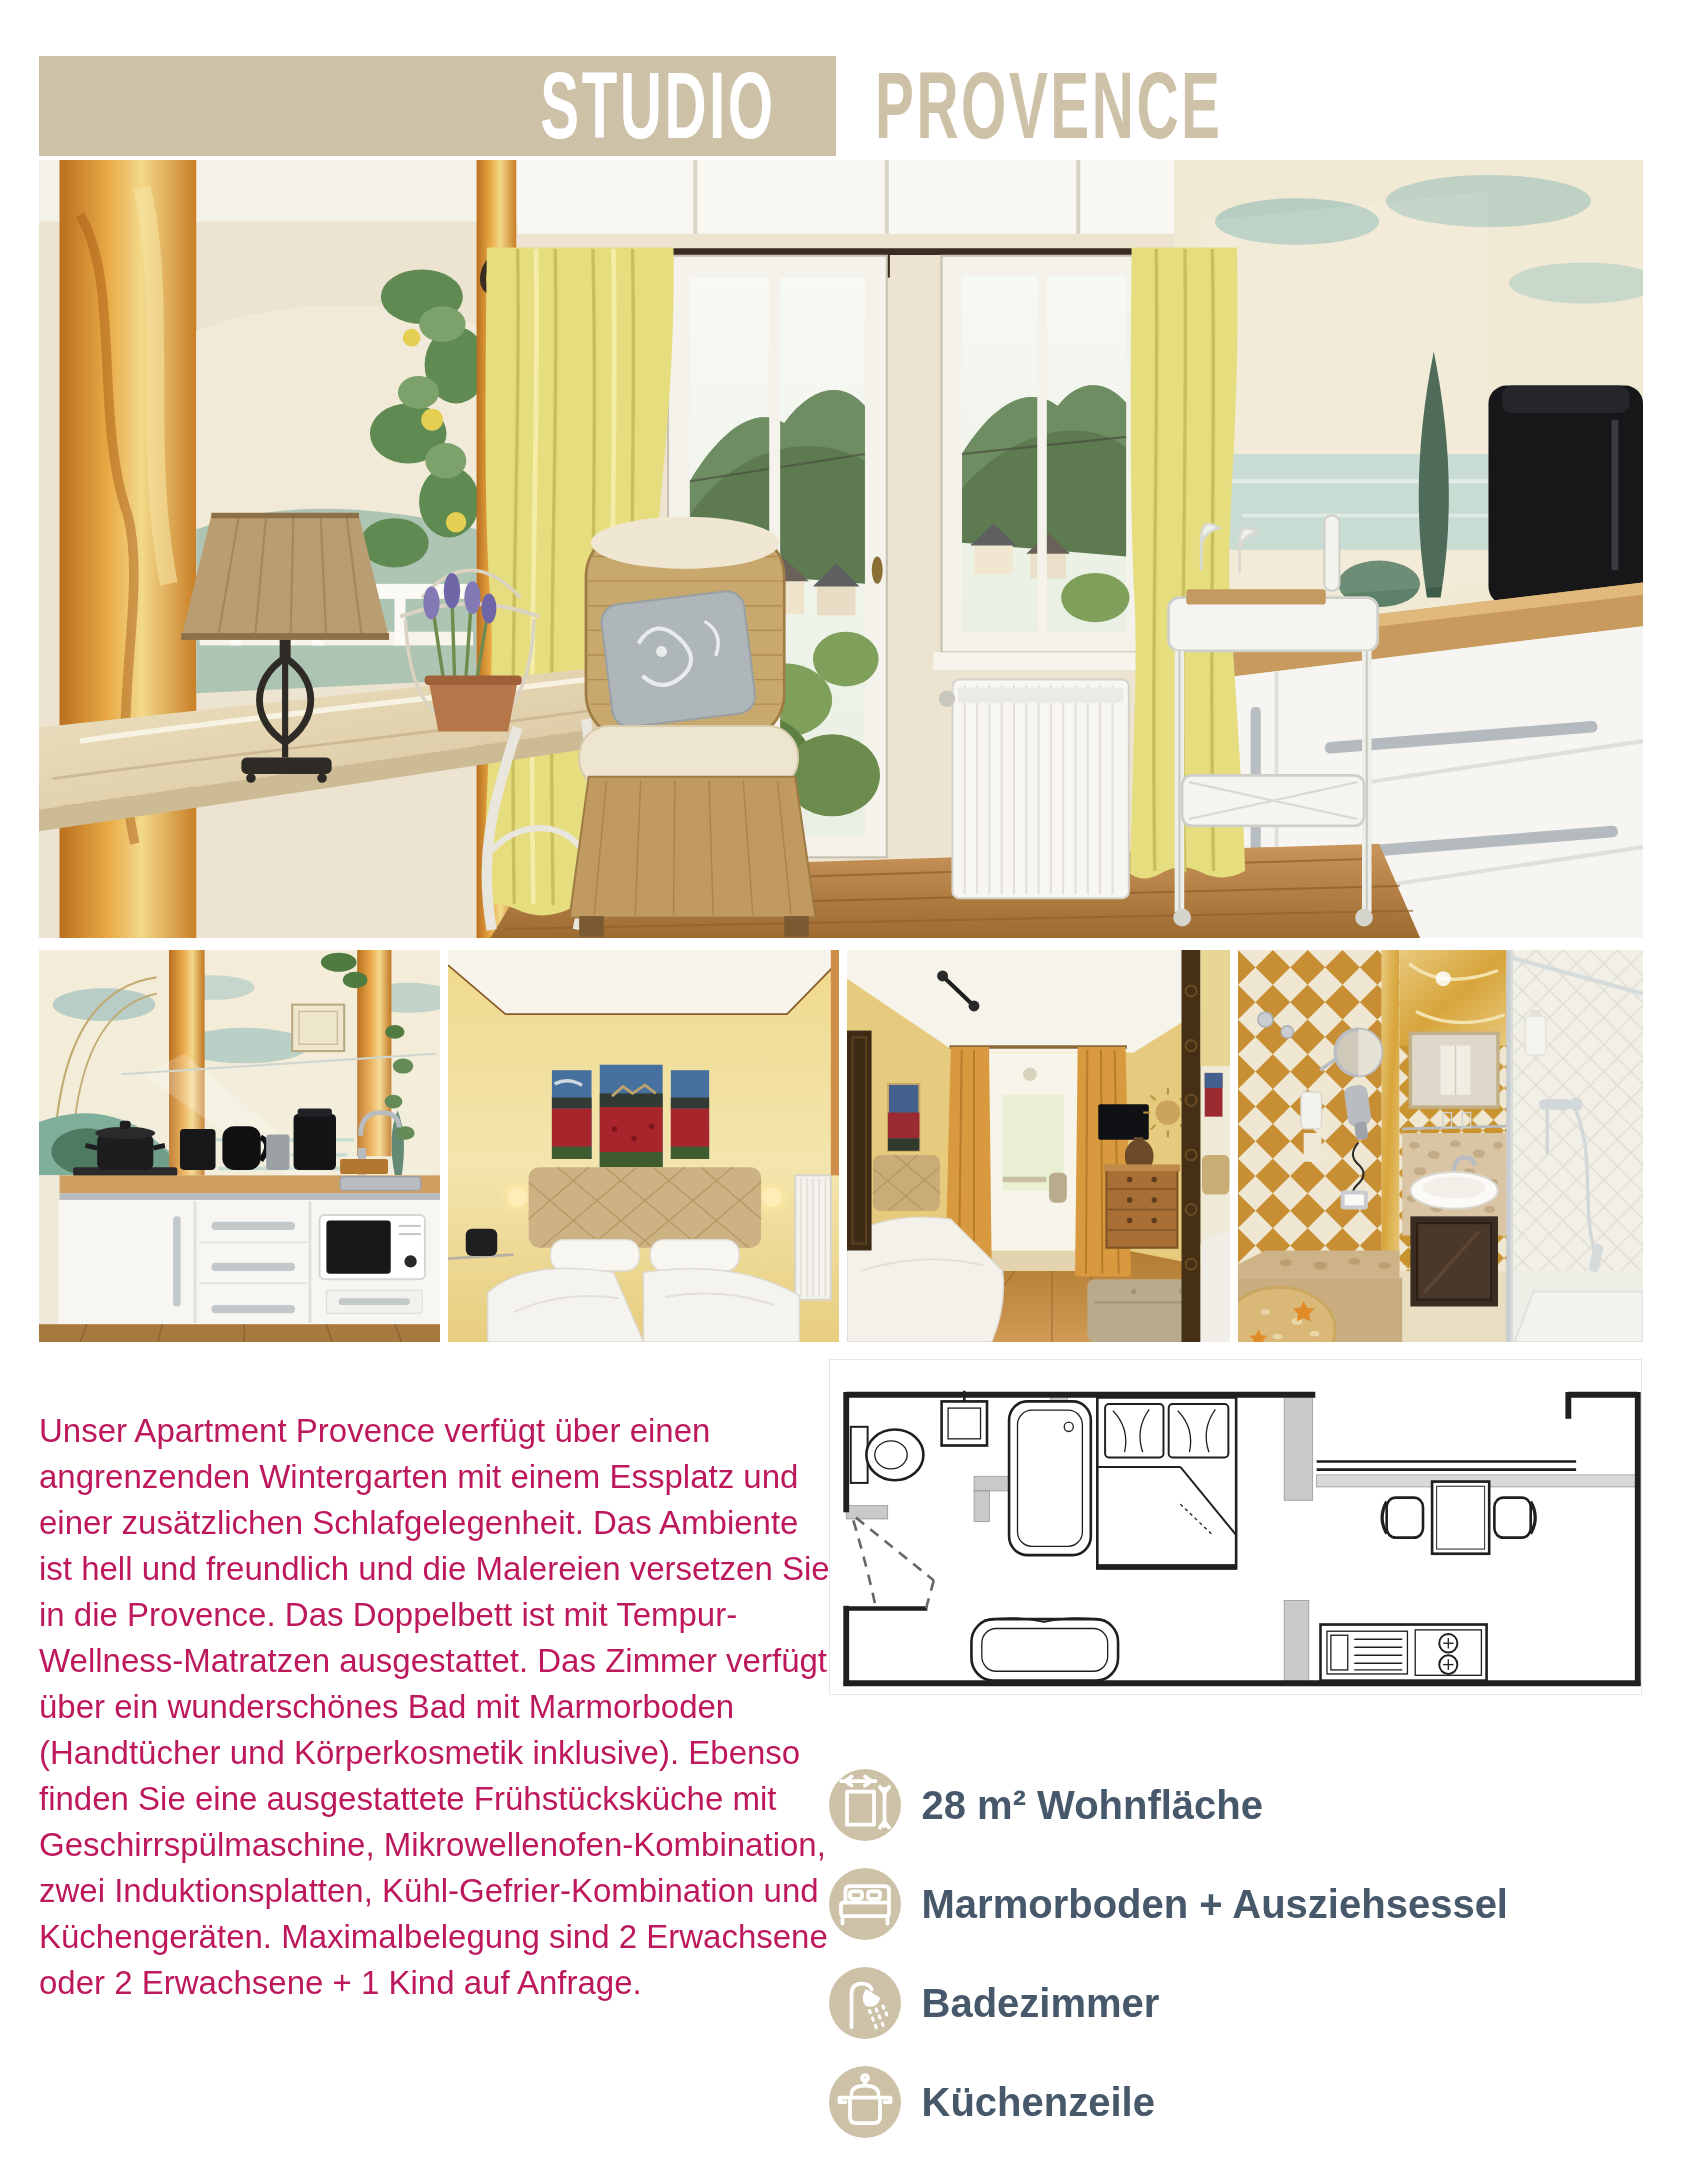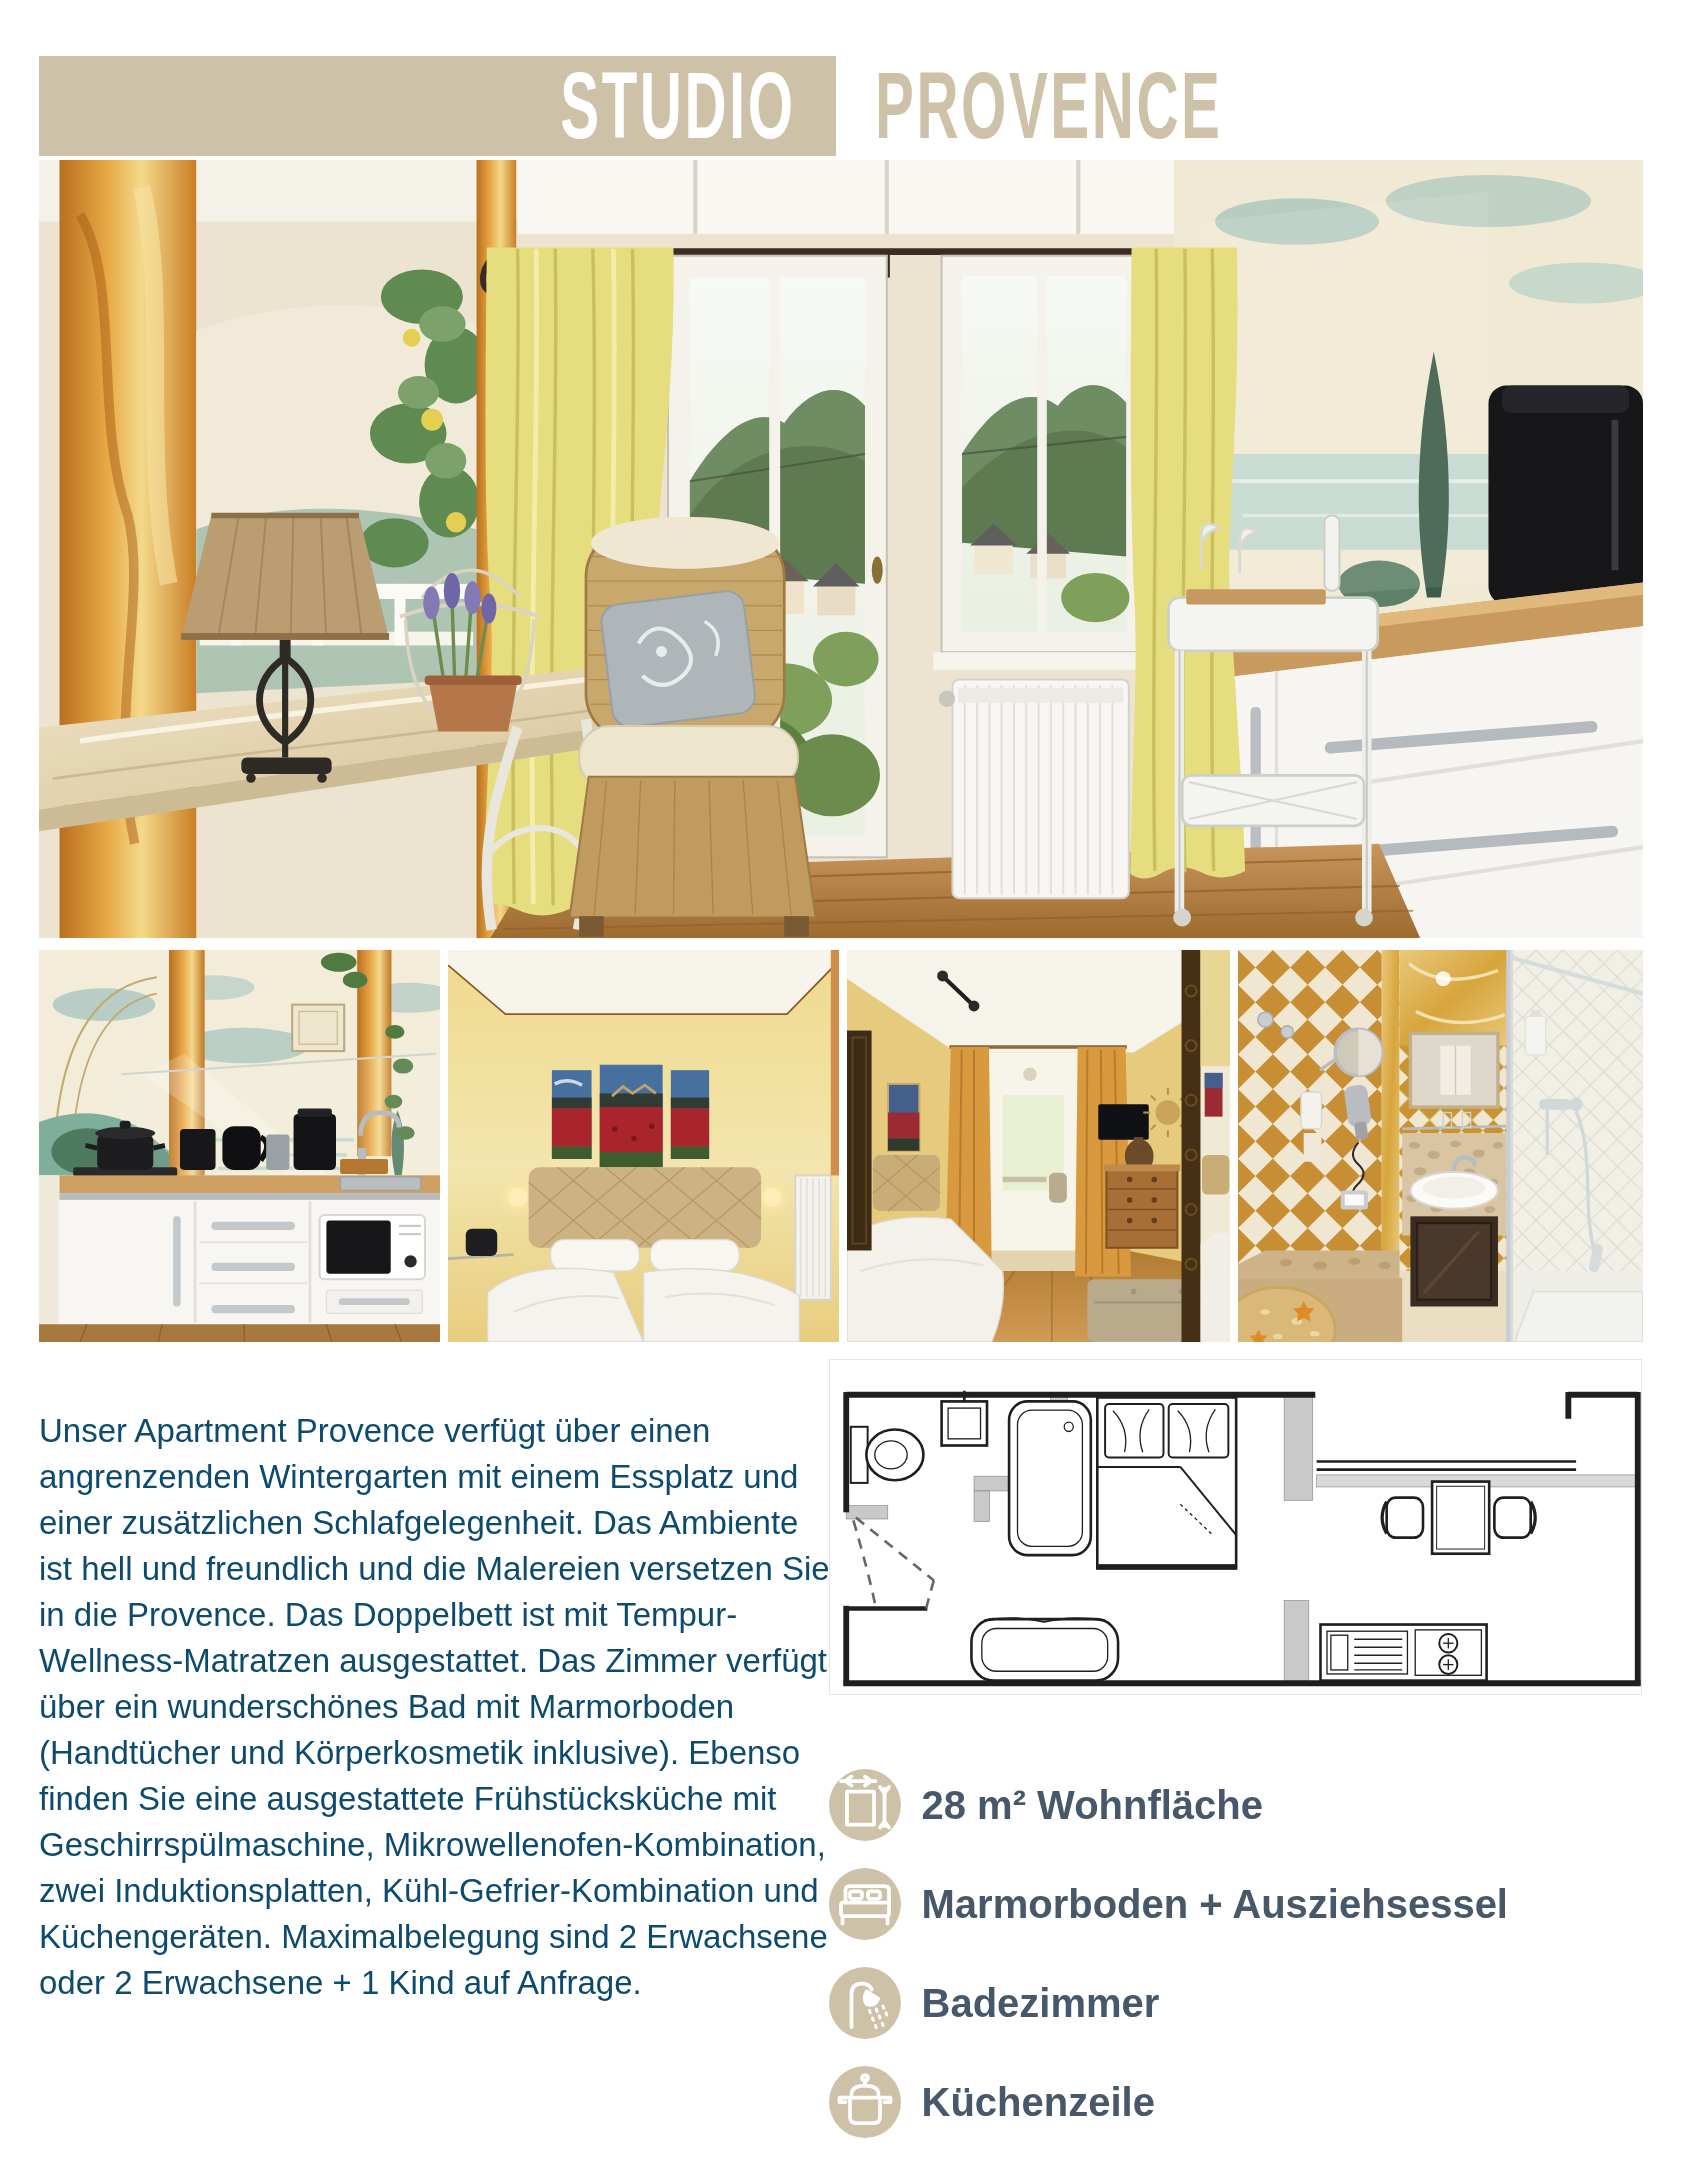--- a/index.html
+++ b/index.html
@@ -1,36 +1,36 @@
 <!DOCTYPE html>
 <html style="font-size:11px"><head>
 <meta charset="utf-8">
 <style>
   html,body{margin:0;padding:0;background:#fff;}
   #page{position:relative;width:1682px;height:2183px;background:#ffffff;overflow:hidden;
         font-family:"Liberation Sans", sans-serif;}
   
   .title-band{position:absolute;left:39px;top:56px;width:797px;height:100px;background:#cdc1a8;
-              display:flex;align-items:center;justify-content:flex-end;padding-right:40px;box-sizing:border-box;}
+              display:flex;align-items:center;justify-content:flex-end;padding-right:60px;box-sizing:border-box;}
   .title-primary{font-size:94px;font-weight:bold;color:#ffffff;letter-spacing:4.1px;
                  transform:scaleX(.62);transform-origin:right center;white-space:nowrap;line-height:1;}
   .title-secondary{position:absolute;left:875px;top:56px;height:100px;display:flex;align-items:center;
                  font-size:94px;font-weight:bold;color:#cdc1a8;letter-spacing:4.1px;white-space:nowrap;
                  transform:scaleX(.62);transform-origin:left center;line-height:1;}
   
   .photo{position:absolute;overflow:hidden;}
   .photo svg{display:block;width:100%;height:100%;}
   #hero{left:39px;top:160px;width:1604px;height:778px;}
   #thumb1{left:39px;top:950px;width:401px;height:392px;}
   #thumb2{left:448px;top:950px;width:391px;height:392px;}
   #thumb3{left:847px;top:950px;width:383px;height:392px;}
   #thumb4{left:1238px;top:950px;width:405px;height:392px;}
   
   .description{position:absolute;left:39px;top:1375px;width:793px;
-               font-size:33px;line-height:46px;color:#0c4a6e;}
+               font-size:33px;line-height:46px;color:#be185d;}
   
   .floorplan{position:absolute;left:829px;top:1359px;width:813px;height:336px;background:#fff;
              border:0.7px solid #e6e6e6;box-sizing:border-box;}
   .floorplan svg{display:block;width:100%;height:100%;}
   
   .amenities{position:absolute;left:829px;top:1769px;}
   .amenity{display:flex;align-items:center;height:72px;margin-bottom:27px;font-weight:bold;}
   .amenity .badge{width:72px;height:72px;border-radius:50%;background:#cdc1a8;flex:0 0 auto;
                   display:flex;align-items:center;justify-content:center;}
   .amenity .label{margin-left:20.5px;font-size:40px;color:#47586a;white-space:nowrap;}

